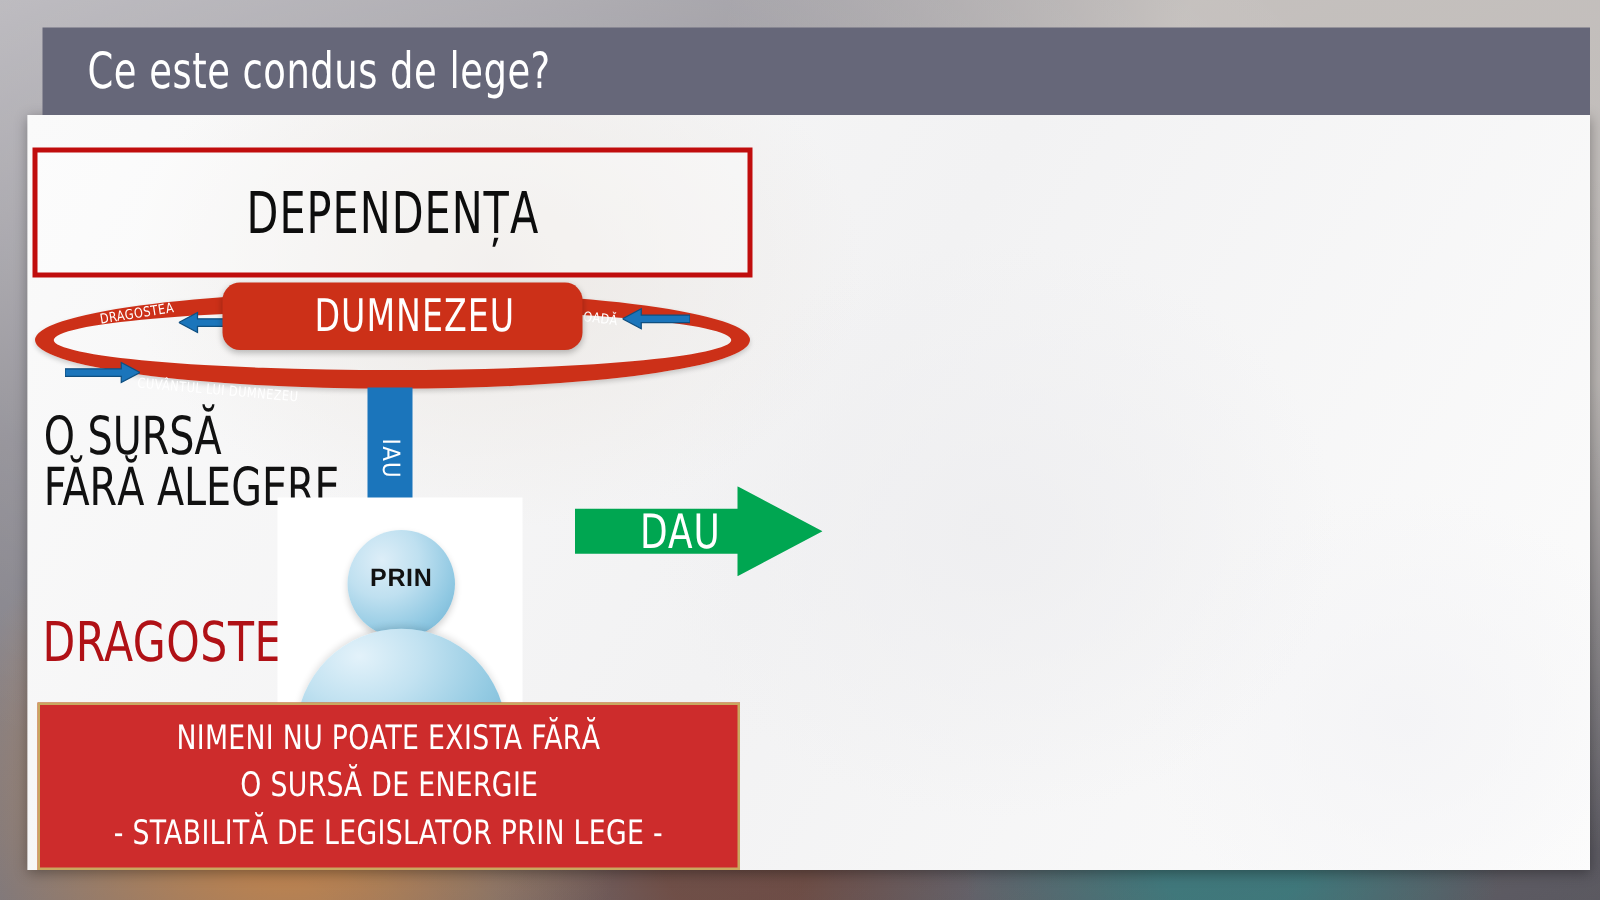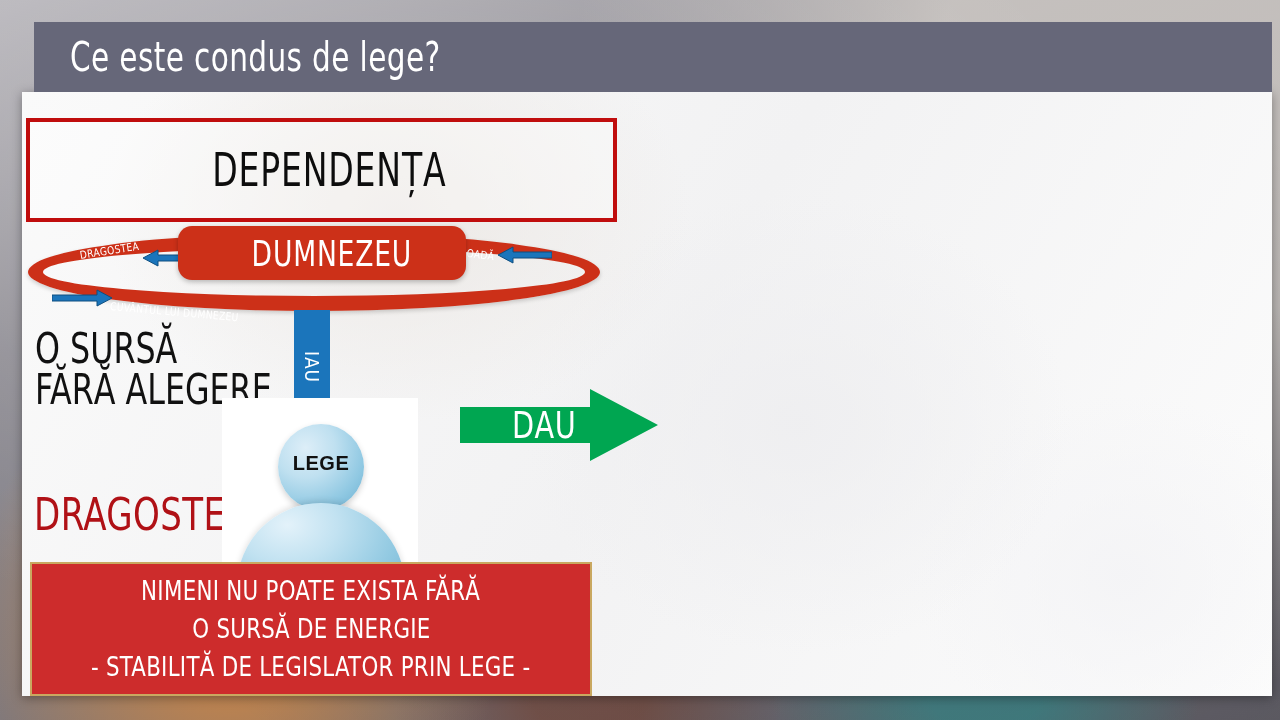--- a/index.html
+++ b/index.html
@@ -60,21 +60,21 @@
   
   .hdrbox{
     position:absolute;display:flex;align-items:center;justify-content:center;
     background:rgba(255,255,255,.35);
   }
   .hdrbox .txt{
     font-size:46px;color:#0d0d0d;letter-spacing:1px;white-space:nowrap;
     font-family:"DejaVu Sans Condensed","Liberation Sans Narrow","Liberation Sans",sans-serif;
     transform:scaleX(.80);
   }
-  #box-dep{left:26px;top:118px;width:568px;height:96px;border:4px solid #c00d0d;padding-left:15px;}
+  #box-dep{left:26px;top:118px;width:568px;height:96px;border:4px solid #c00d0d;}
   #box-lib{left:668px;top:120px;width:568px;height:92px;border:4px solid #14793f;}
 
   
   .ring{
     position:absolute;left:28px;top:233px;width:572px;height:78px;
     border:15px solid #cc3018;border-radius:50%/50%;
     box-sizing:border-box;
     box-shadow:0 2px 4px rgba(0,0,0,.18);
   }
   .ringlabel{
@@ -242,21 +242,21 @@
 
   <div id="iau-arrow">
     <div class="shaft"></div>
     <div class="head"></div>
     <span class="txt">IAU</span>
   </div>
 
   <div id="adam-card"></div>
   <div id="adam-fig">
     <div class="adam-head">
-      <span class="txt">LEGE</span>
+      <span class="txt">PRIN</span>
     </div>
     <div class="adam-body"></div>
   </div>
 
   <div id="dau-arrow">
     <svg width="198" height="72" viewBox="0 0 198 72">
       <path d="M0 18 L130 18 L130 0 L198 36 L130 72 L130 54 L0 54 Z" fill="#00a651"></path>
     </svg>
     <span class="txt">DAU</span>
   </div>

